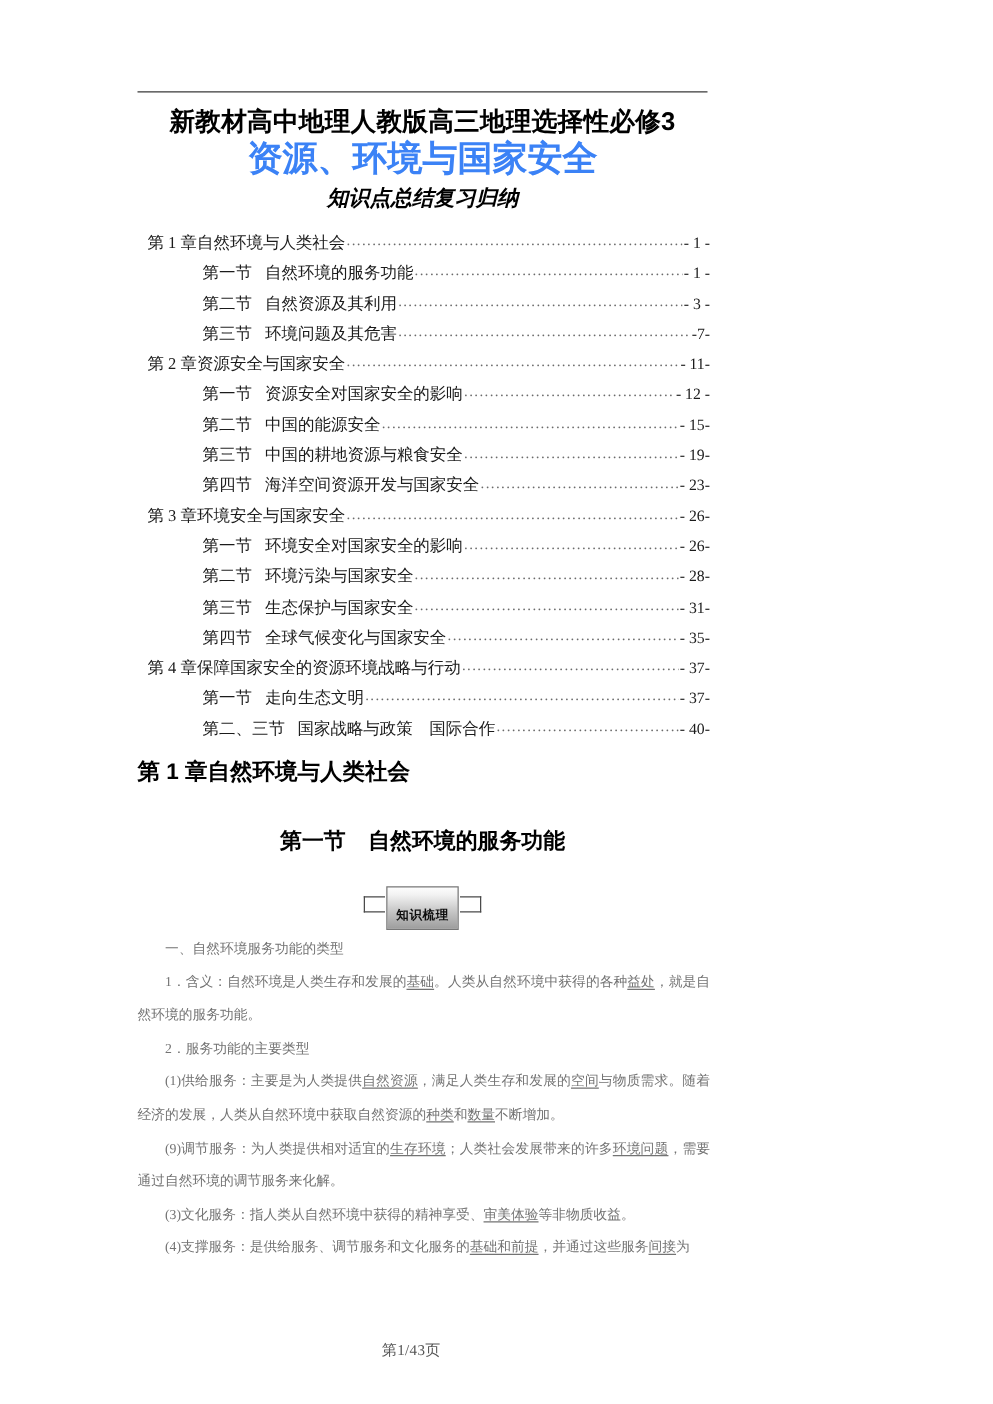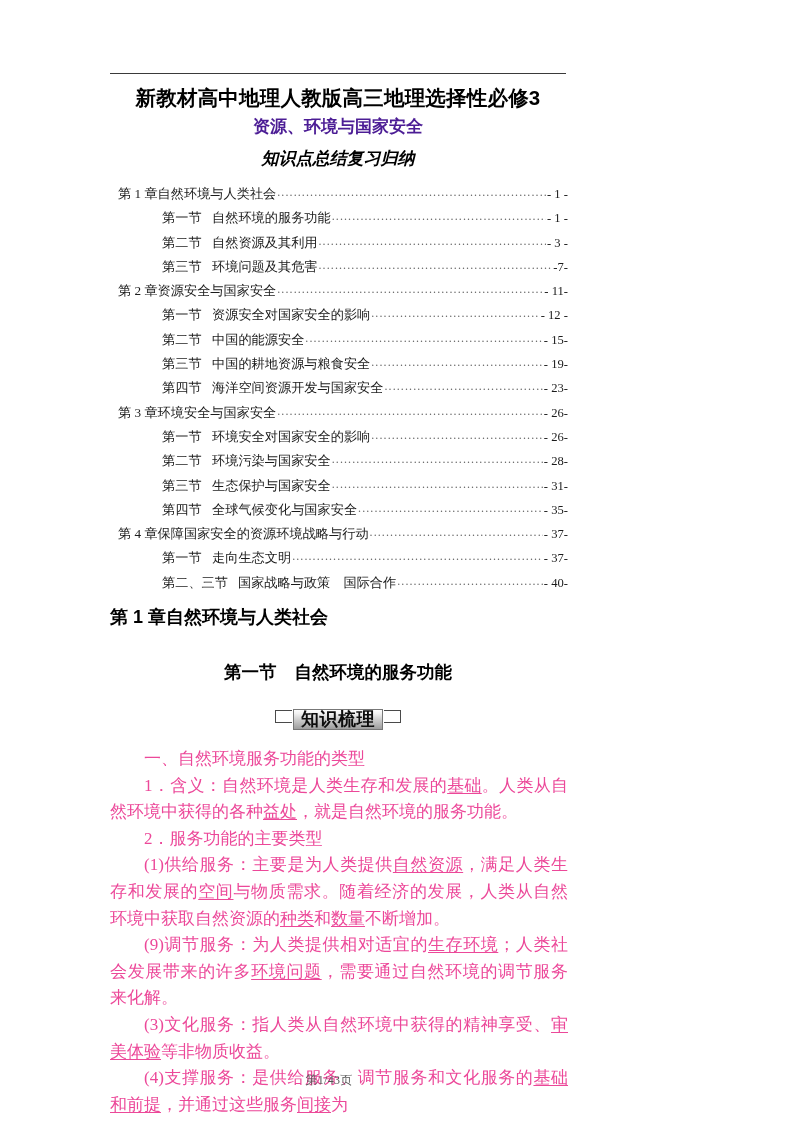--- a/index.html
+++ b/index.html
@@ -40,23 +40,23 @@
     font-family: "Liberation Sans", "DejaVu Sans", sans-serif;
     font-weight: bold;
     font-size: 20.5px;
     letter-spacing: 0.2px;
     line-height: 28px;
     color: #000;
   }
   .title-sub {
     font-family: "Liberation Sans", "DejaVu Sans", sans-serif;
     font-weight: bold;
-    font-size: 17px;
+    font-size: 28px;
     line-height: 30px;
-    color: #4c1d95;
+    color: #3b82f6;
   }
   .title-third {
     font-family: "Liberation Sans", "DejaVu Sans", sans-serif;
     font-weight: bold;
     font-size: 17px;
     line-height: 30px;
     color: #000;
     margin-top: 2px;
     font-style: italic;
   }
@@ -154,39 +154,39 @@
     box-sizing: border-box;
     border: 1px solid #4a4a4a;
     position: relative;
     top: -3px;
   }
   .banner-bracket.left { border-right: none; }
   .banner-bracket.right { border-left: none; }
   .banner-core {
     background: linear-gradient(to bottom, #fdfdfd 0%, #f2f2f2 18%, #c9c9c9 55%, #9d9d9d 100%);
     border: 1px solid #777;
-    padding: 1px 7px 2px 7px;
+    padding: 15px 7px 2px 7px;
     margin: 0 1px;
     font-family: "Liberation Sans", "DejaVu Sans", sans-serif;
     font-weight: bold;
-    font-size: 18px;
+    font-size: 10px;
     line-height: 16px;
     color: #0d0d0d;
     letter-spacing: 0.5px;
   }
 
   
   .body-content {
     position: absolute;
     left: 110px;
     right: 108px;
     top: 746px;
-    font-size: 17px;
+    font-size: 11px;
     line-height: 26.6px;
-    color: #ec4899;
+    color: #737373;
     text-align: justify;
   }
   .body-content p {
     margin: 0;
     text-indent: 2em;
   }
   .u { text-decoration: underline; text-underline-offset: 1.5px; }
 
   
   .footer {

